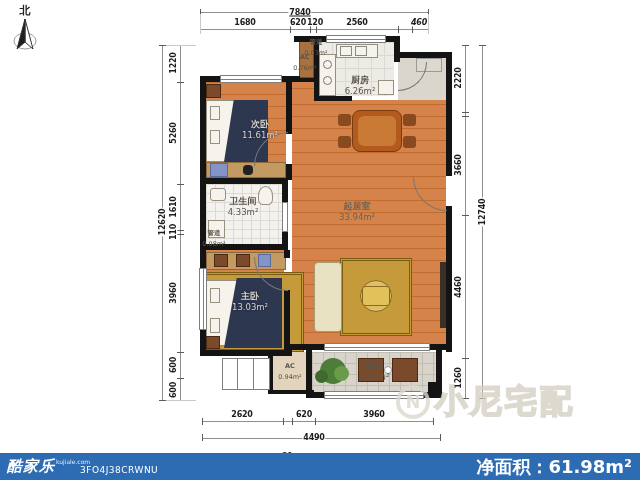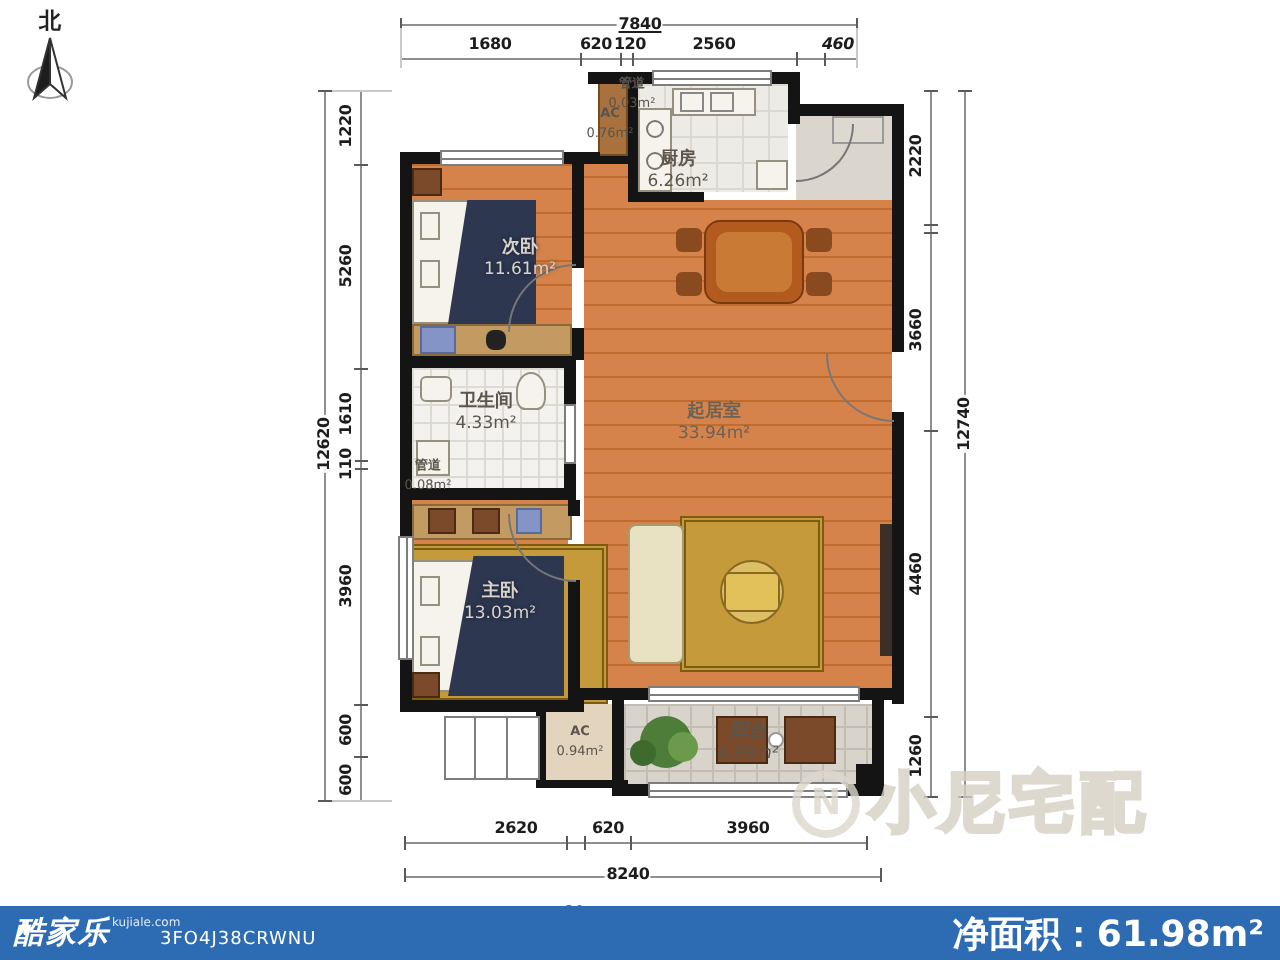--- a/index.html
+++ b/index.html
@@ -171,21 +171,21 @@
 
   <div class="arc" style="left:254px;top:132px;width:33px;height:33px;border-width:1px 0 0 1px;border-radius:100% 0 0 0;"></div>
   <div class="arc" style="left:254px;top:257px;width:33px;height:33px;border-width:0 0 1px 1px;border-radius:0 0 0 100%;"></div>
   <div class="arc" style="left:413px;top:177px;width:33px;height:33px;border-width:0 0 1px 1px;border-radius:0 0 0 100%;"></div>
   <div class="arc" style="left:398px;top:62px;width:28px;height:28px;border-width:0 1px 1px 0;border-radius:0 0 100% 0;"></div>
 
   <div class="lab light" style="left:260px;top:130px;">
     <b>次卧</b>
     <span class="ar">11.61m²</span>
   </div>
-  <div class="lab" style="left:339px;top:86px;">
+  <div class="lab" style="left:360px;top:86px;">
     <b>厨房</b>
     <span class="ar">6.26m²</span>
   </div>
   <div class="lab" style="left:243px;top:207px;">
     <b>卫生间</b>
     <span class="ar">4.33m²</span>
   </div>
   <div class="lab" style="left:357px;top:212px;color:#6b6257;">
     <b>起居室</b>
     <span class="ar">33.94m²</span>
@@ -211,21 +211,21 @@
     <span class="ar">0.08m²</span>
   </div>
   <div class="lab sm" style="left:290px;top:372px;">
     <b>AC</b>
     <span class="ar">0.94m²</span>
   </div>
 
   <div class="dl" style="left:200px;top:12px;width:228px;height:1px;"></div>
   <div class="tk" style="left:200px;top:9px;"></div>
     <div class="tk" style="left:428px;top:9px;"></div>
-  <span class="dim" style="left:320px;top:12px;text-decoration:underline;">7840</span>
+  <span class="dim" style="left:300px;top:12px;text-decoration:underline;">7840</span>
 
   <div class="dl" style="left:200px;top:29px;width:228px;height:1px;"></div>
   <div class="tk" style="left:200px;top:26px;"></div>
     <div class="tk" style="left:290px;top:26px;"></div>
   <div class="tk" style="left:310px;top:26px;"></div>
     <div class="tk" style="left:316px;top:26px;"></div>
   <div class="tk" style="left:398px;top:26px;"></div>
     <div class="tk" style="left:412px;top:26px;"></div>
   <div class="tk" style="left:428px;top:26px;"></div>
   <span class="dim" style="left:245px;top:22px;">1680</span>
@@ -272,29 +272,29 @@
   <div class="tkv" style="left:479px;top:45px;"></div>
     <div class="tkv" style="left:479px;top:398px;"></div>
   <span class="dim rot" style="left:482px;top:212px;">12740</span>
 
   <div class="dl" style="left:202px;top:421px;width:231px;height:1px;"></div>
   <div class="tk" style="left:202px;top:418px;"></div>
     <div class="tk" style="left:283px;top:418px;"></div>
   <div class="tk" style="left:292px;top:418px;"></div>
     <div class="tk" style="left:315px;top:418px;"></div>
   <div class="tk" style="left:433px;top:418px;"></div>
-  <span class="dim" style="left:258px;top:414px;">2620</span>
+  <span class="dim" style="left:242px;top:414px;">2620</span>
   <span class="dim" style="left:287px;top:412px;margin-top:44px;">80</span>
   <span class="dim" style="left:304px;top:414px;">620</span>
   <span class="dim" style="left:374px;top:414px;">3960</span>
 
   <div class="dl" style="left:202px;top:438px;width:238px;height:1px;"></div>
   <div class="tk" style="left:202px;top:434px;"></div>
     <div class="tk" style="left:440px;top:434px;"></div>
-  <span class="dim" style="left:314px;top:437px;">8240</span>
+  <span class="dim" style="left:314px;top:437px;">4490</span>
 
   <div class="ext" style="left:200px;top:14px;width:1px;height:20px;"></div>
   <div class="ext" style="left:428px;top:14px;width:1px;height:20px;"></div>
   <div class="ext" style="left:166px;top:45px;width:30px;height:1px;"></div>
   <div class="ext" style="left:166px;top:400px;width:30px;height:1px;"></div>
 
   <div id="wm">
     <div class="circle">N</div>
     <div class="txt">小尼宅配</div>
   </div>

